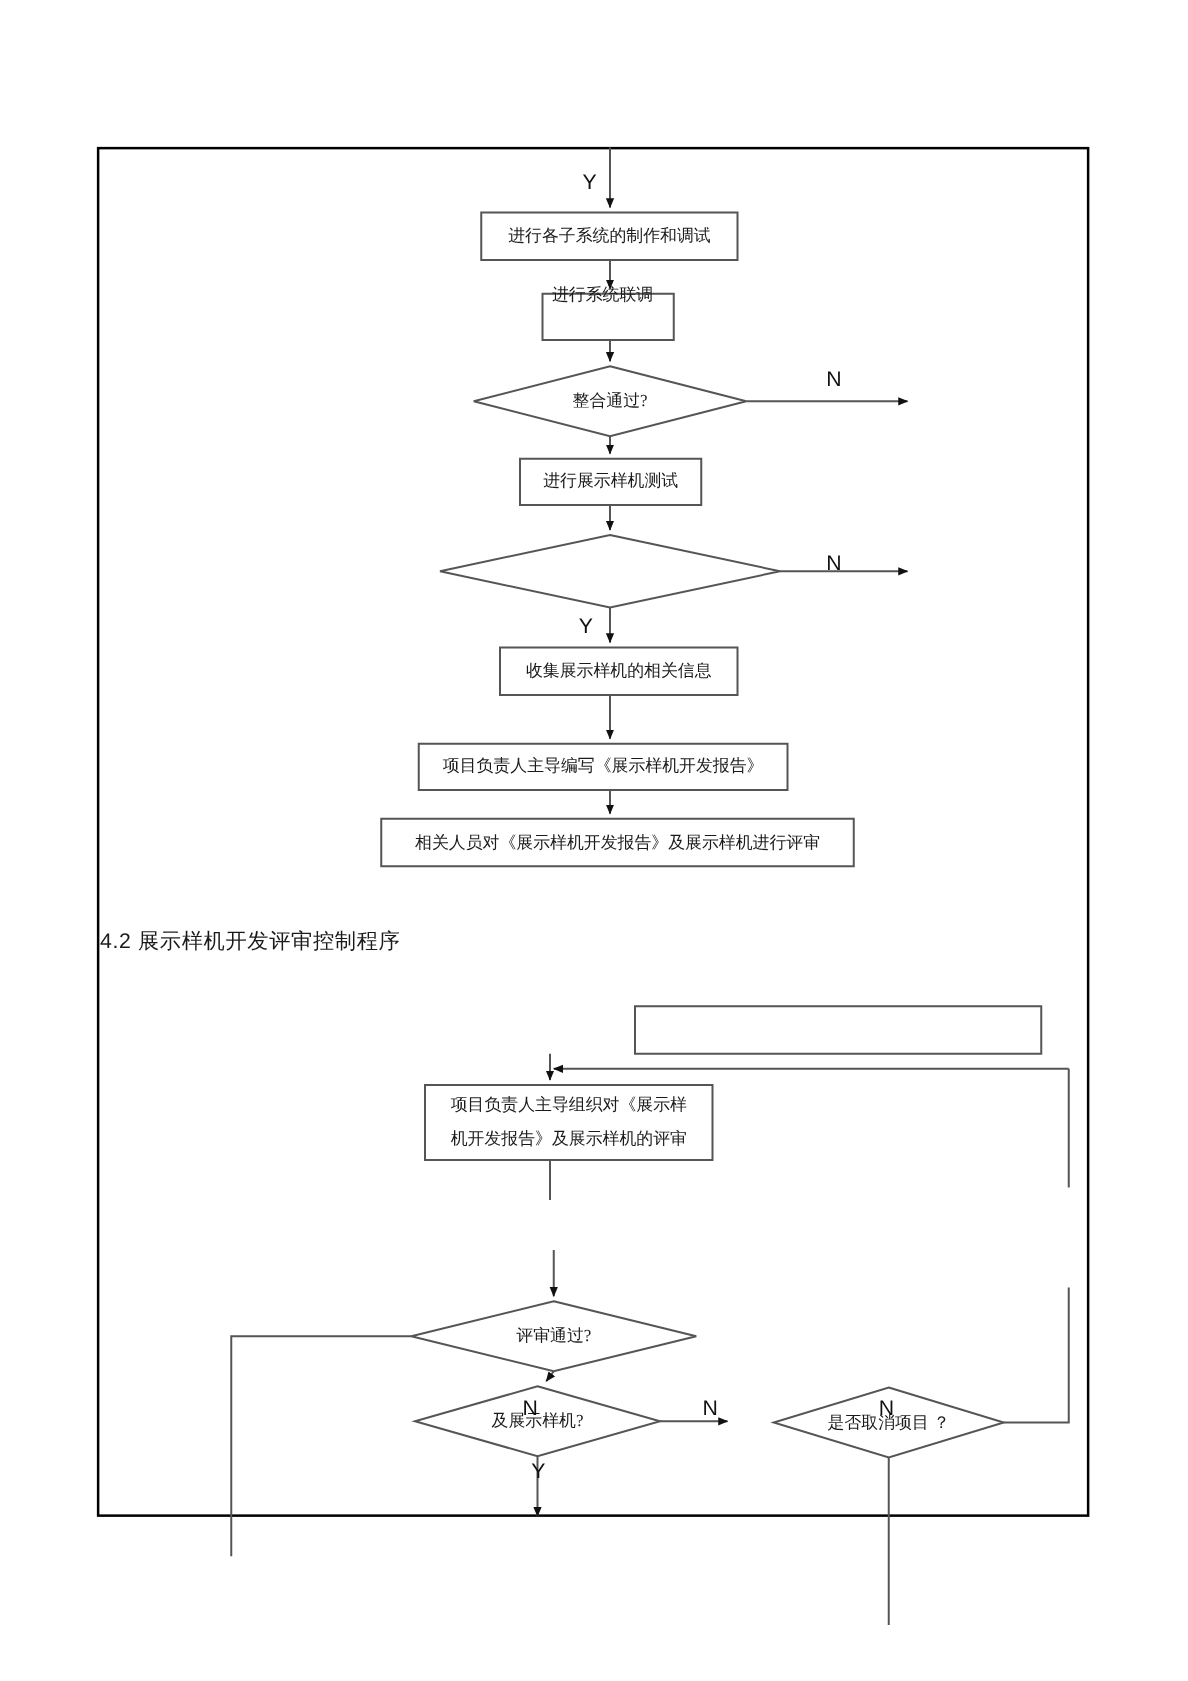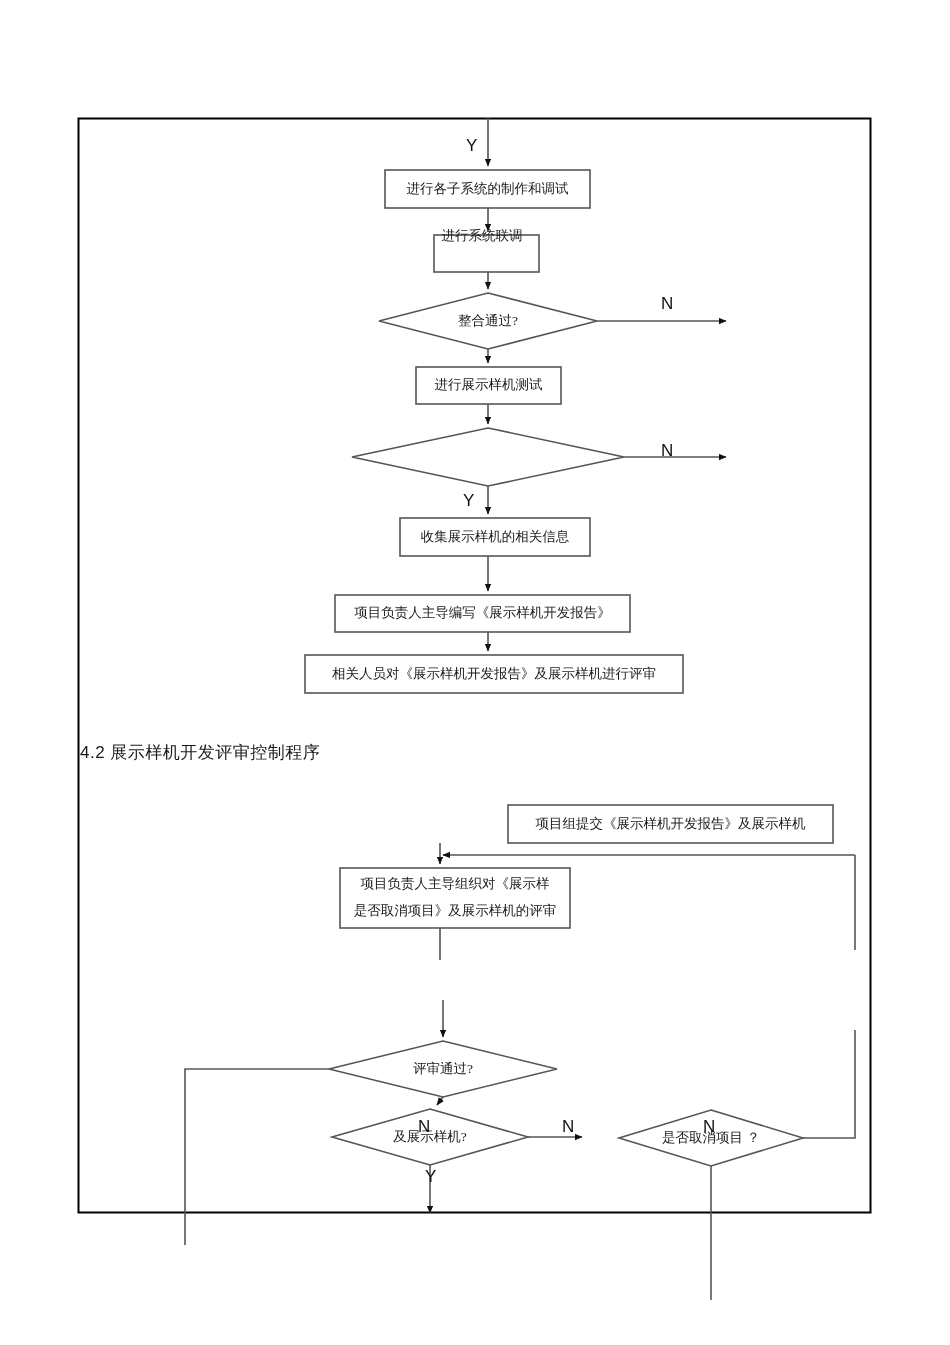--- a/index.html
+++ b/index.html
@@ -75,24 +75,23 @@
 
   <div class="heading" style="left:80px;top:741px;">4.2  展示样机开发评审控制程序</div>
 
   <div class="nodetext" style="left:385px;top:170px;width:205px;height:38px;">进行各子系统的制作和调试</div>
   <div class="nodetext" style="left:434px;top:218px;width:96px;height:37px;">进行系统联调</div>
   <div class="nodetext" style="left:408px;top:303px;width:160px;height:36px;">整合通过?</div>
   <div class="nodetext" style="left:416px;top:367px;width:145px;height:37px;">进行展示样机测试</div>
   <div class="nodetext" style="left:400px;top:518px;width:190px;height:38px;">收集展示样机的相关信息</div>
   <div class="nodetext" style="left:335px;top:595px;width:295px;height:37px;">项目负责人主导编写《展示样机开发报告》</div>
   <div class="nodetext" style="left:305px;top:655px;width:378px;height:38px;">相关人员对《展示样机开发报告》及展示样机进行评审</div>
-  <div class="nodetext" style="left:508px;top:805px;width:325px;height:38px;">项目组提交《展示样机开发报告》及展示样机</div>
 
   <div class="nodetext" style="left:348px;top:871px;width:214px;height:27px;">项目负责人主导组织对《展示样</div>
-  <div class="nodetext" style="left:348px;top:898px;width:214px;height:27px;">是否取消项目》及展示样机的评审</div>
+  <div class="nodetext" style="left:348px;top:898px;width:214px;height:27px;">机开发报告》及展示样机的评审</div>
 
   <div class="nodetext" style="left:383px;top:1051px;width:120px;height:36px;">评审通过?</div>
   <div class="nodetext" style="left:370px;top:1119px;width:120px;height:36px;">及展示样机?</div>
   <div class="nodetext" style="left:641px;top:1120px;width:140px;height:36px;">是否取消项目  ？</div>
 
   <div class="flag" style="left:466px;top:136px;">Y</div>
   <div class="flag" style="left:661px;top:294px;">N</div>
   <div class="flag" style="left:661px;top:441px;">N</div>
   <div class="flag" style="left:463px;top:491px;">Y</div>
   <div class="flag" style="left:418px;top:1117px;">N</div>

